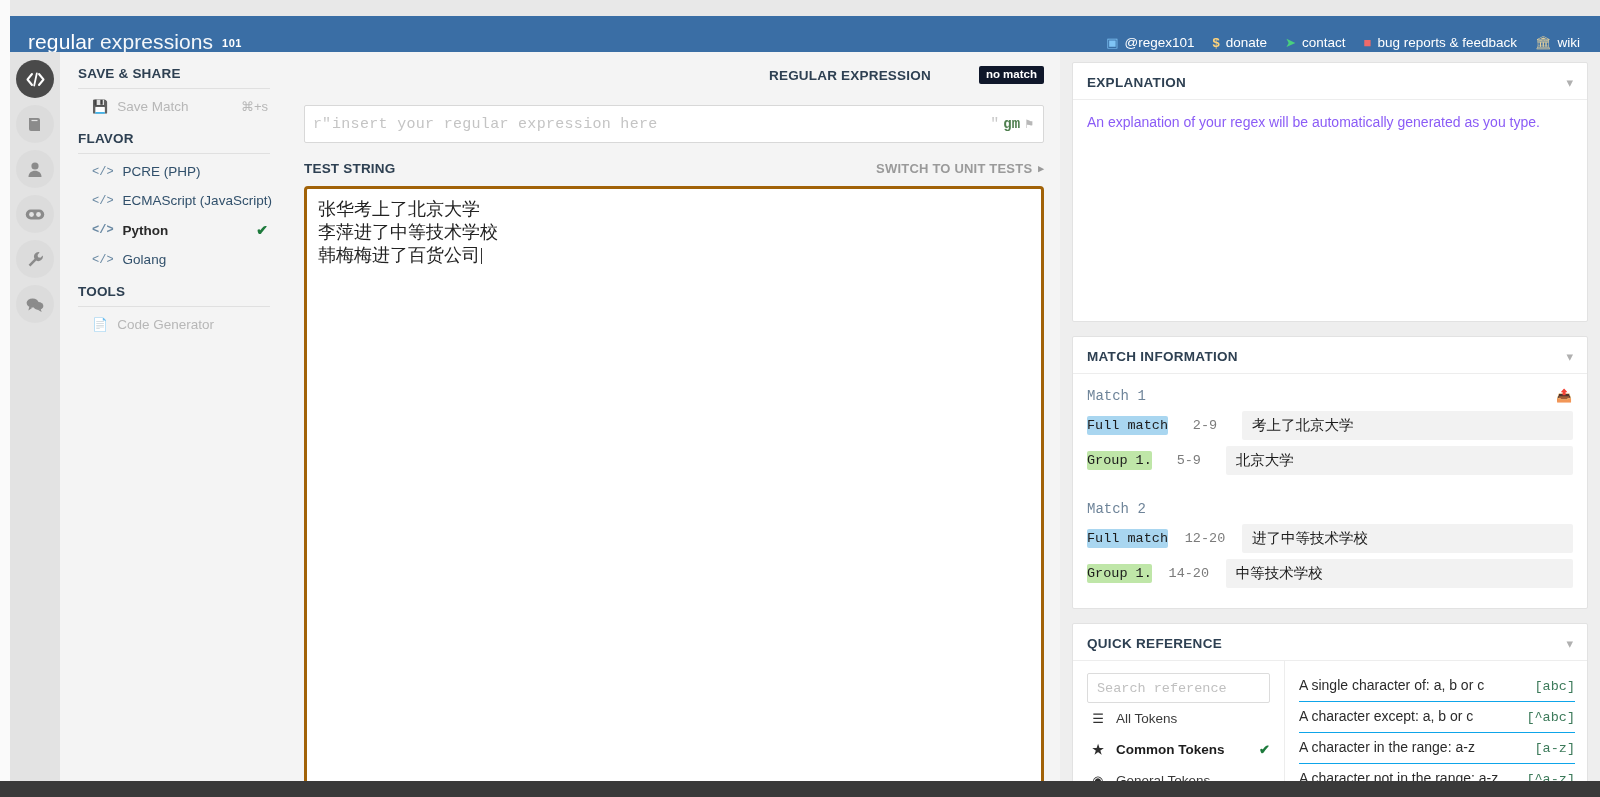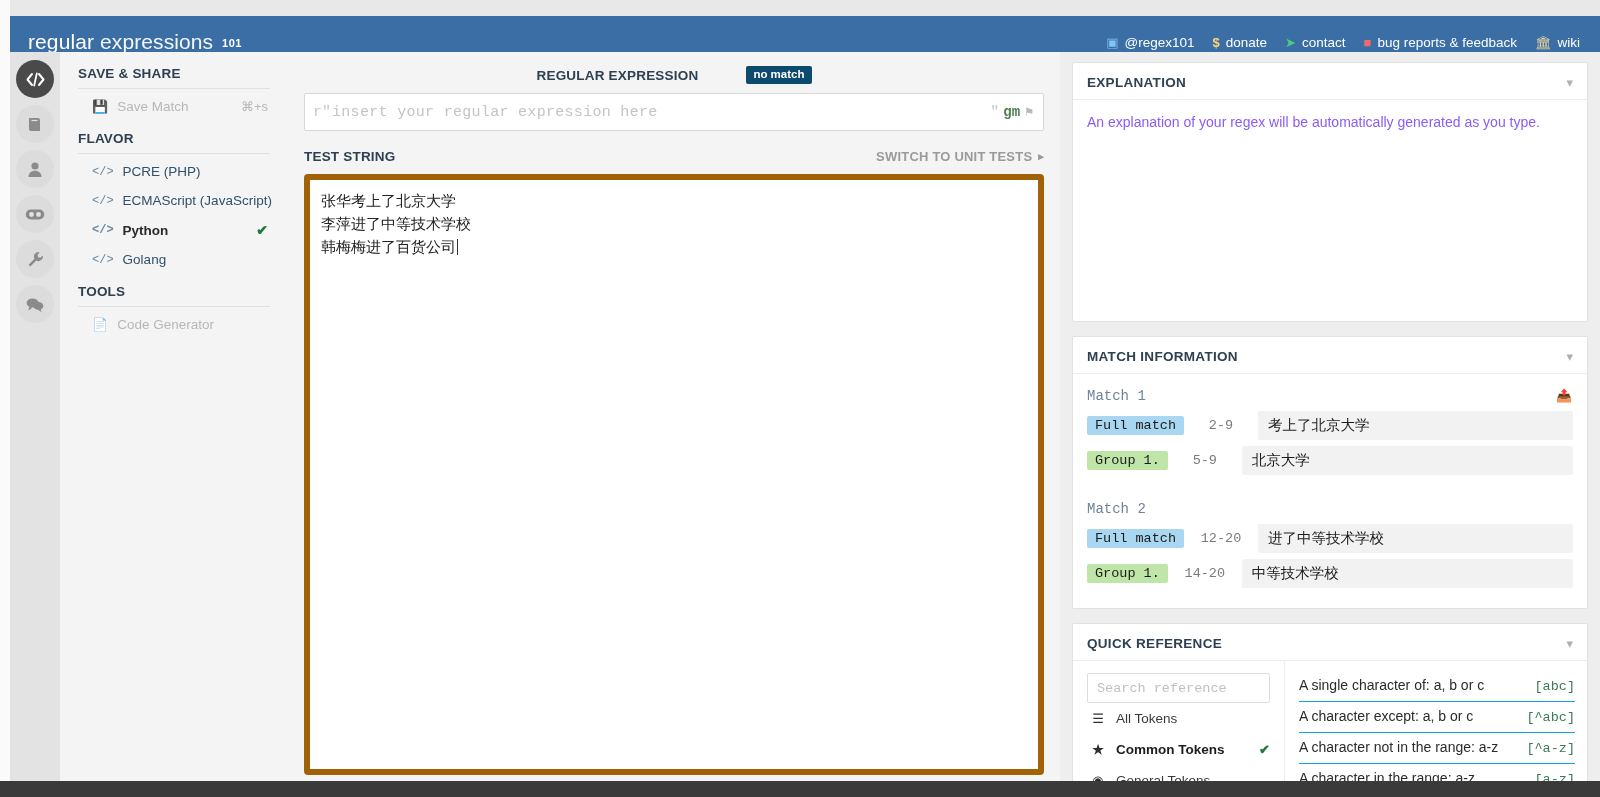--- a/index.html
+++ b/index.html
@@ -74,26 +74,26 @@
   .navitem .check { color: #1d7a3c; font-size: 14px; font-weight: 700; }
   .navitem .doc-ico { color: #cfcfcf; font-size: 13px; }
   .secgap { height: 10px; }
 
   
   .center {
     position: absolute; left: 288px; top: 52px; width: 772px; height: 745px;
     background: #f4f4f4; padding: 12px 16px 0 16px;
   }
   .c-head {
-    display: flex; align-items: center; justify-content: center;
-    height: 22px; margin-bottom: 7px; gap: 48px;
+    display: flex; align-items: center; justify-content: flex-end;
+    height: 22px; margin-bottom: 19px; gap: 48px;
   }
   .c-label { font-size: 13.5px; font-weight: 700; color: #2e4052; letter-spacing: .2px; }
   .nomatch {
-    background: #0c4a6e; color: #fff; font-size: 11.5px; font-weight: 600;
+    background: #0f172a; color: #fff; font-size: 11.5px; font-weight: 600;
     padding: 3px 7px 4px 7px; border-radius: 2px; line-height: 1;
   }
   .regexbox {
     background: #fff; border: 1px solid #d8d8d8; border-radius: 2px;
     height: 38px; display: flex; align-items: center;
     padding: 0 10px 0 8px;
     font-family: "Liberation Mono", monospace; font-size: 15px;
   }
   .rx-prefix { color: #c9c9c9; margin-right: 1px; }
   .rx-ph { color: #c4c4c4; flex: 1; letter-spacing: .3px; }
@@ -104,23 +104,23 @@
   .ts-head {
     display: flex; align-items: center; justify-content: space-between;
     height: 22px; margin-top: 14px; margin-bottom: 7px;
   }
   .switchlink {
     font-size: 13px; font-weight: 700; color: #9a9a9a; letter-spacing: .2px;
     cursor: pointer; display: flex; align-items: center; gap: 6px;
   }
   .switchlink .arr { font-size: 11px; }
   .teststring {
-    background: #fff; border: 6px solid #a16207; border-radius: 4px;
+    background: #fff; border: 3px solid #a16207; border-radius: 4px;
     height: 601px; padding: 9px 11px;
-    font-size: 15px; color: #222; line-height: 23px;
+    font-size: 18px; color: #222; line-height: 23px;
     position: relative; overflow: hidden;
   }
   .ts-line { white-space: pre; }
   .caret {
     display: inline-block; width: 1px; height: 16px; background: #333;
     vertical-align: -3px; margin-left: 1px;
   }
 
   
   .right {
@@ -144,21 +144,21 @@
 
   .match-label {
     font-family: "Liberation Mono", monospace; font-size: 14px; color: #6e8499;
     display: flex; align-items: center; justify-content: space-between;
     margin: 2px 0 7px 0;
   }
   .ext-ico { color: #9aa7b3; font-size: 13px; cursor: pointer; }
   .mrow { display: flex; align-items: center; margin-bottom: 6px; gap: 0; }
   .mtag {
     font-family: "Liberation Mono", monospace; font-size: 13.5px; color: #1c1c1c;
-    padding: 2px 8px; border-radius: 2px; white-space: nowrap;
+    padding: 2px 0; border-radius: 2px; white-space: nowrap;
   }
   .mtag.full { background: #a9d6f0; }
   .mtag.group { background: #bfe6a8; }
   .mrange {
     font-family: "Liberation Mono", monospace; font-size: 13.5px; color: #7b7b7b;
     width: 74px; text-align: center; flex: none;
   }
   .mval {
     flex: 1; background: #f2f2f2; border-radius: 2px;
     padding: 5px 10px; font-size: 14.5px; color: #1c1c1c;
@@ -426,26 +426,26 @@
       <div class="qr-right">
         <div class="qr-row">
           <span class="qr-desc">A single character of: a, b or c</span>
           <span class="qr-tok">[abc]</span>
         </div>
         <div class="qr-row">
           <span class="qr-desc">A character except: a, b or c</span>
           <span class="qr-tok">[^abc]</span>
         </div>
         <div class="qr-row">
+          <span class="qr-desc">A character in the range: a-z</span>
+          <span class="qr-tok">[a-z]</span>
+        </div>
+        <div class="qr-row">
           <span class="qr-desc">A character not in the range: a-z</span>
           <span class="qr-tok">[^a-z]</span>
-        </div>
-        <div class="qr-row">
-          <span class="qr-desc">A character in the range: a-z</span>
-          <span class="qr-tok">[a-z]</span>
         </div>
         <div class="qr-row">
           
           
         </div>
       </div>
     </div>
   </div>
 
 </div>

